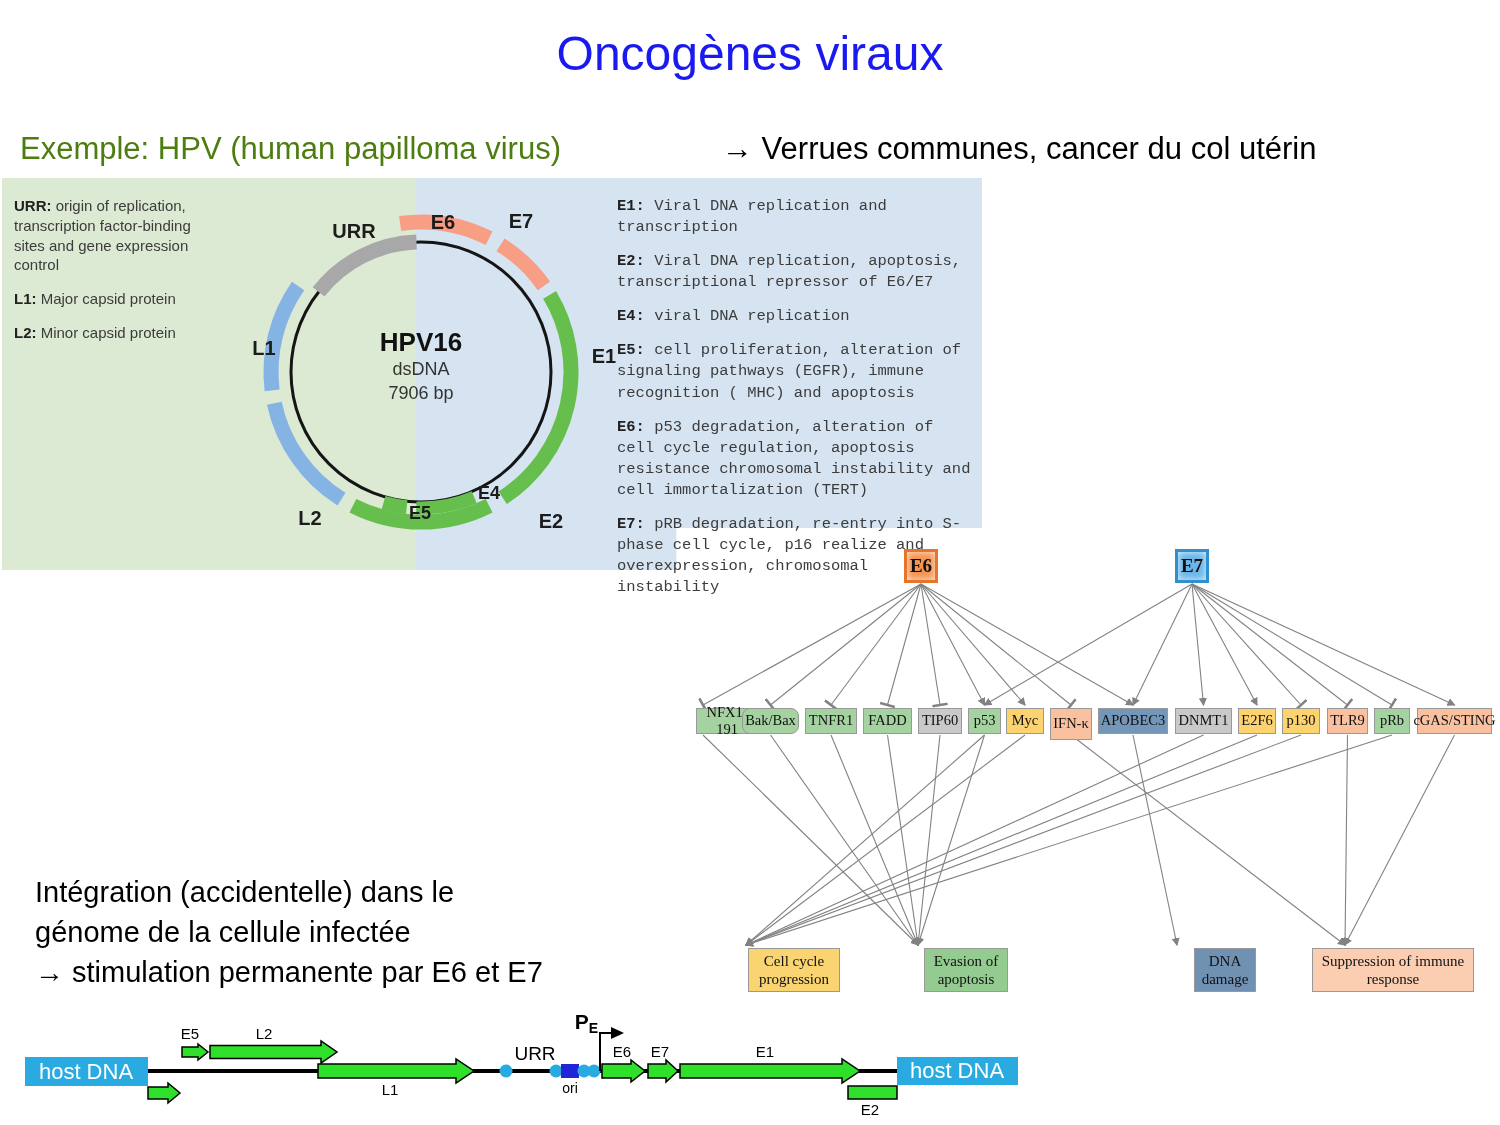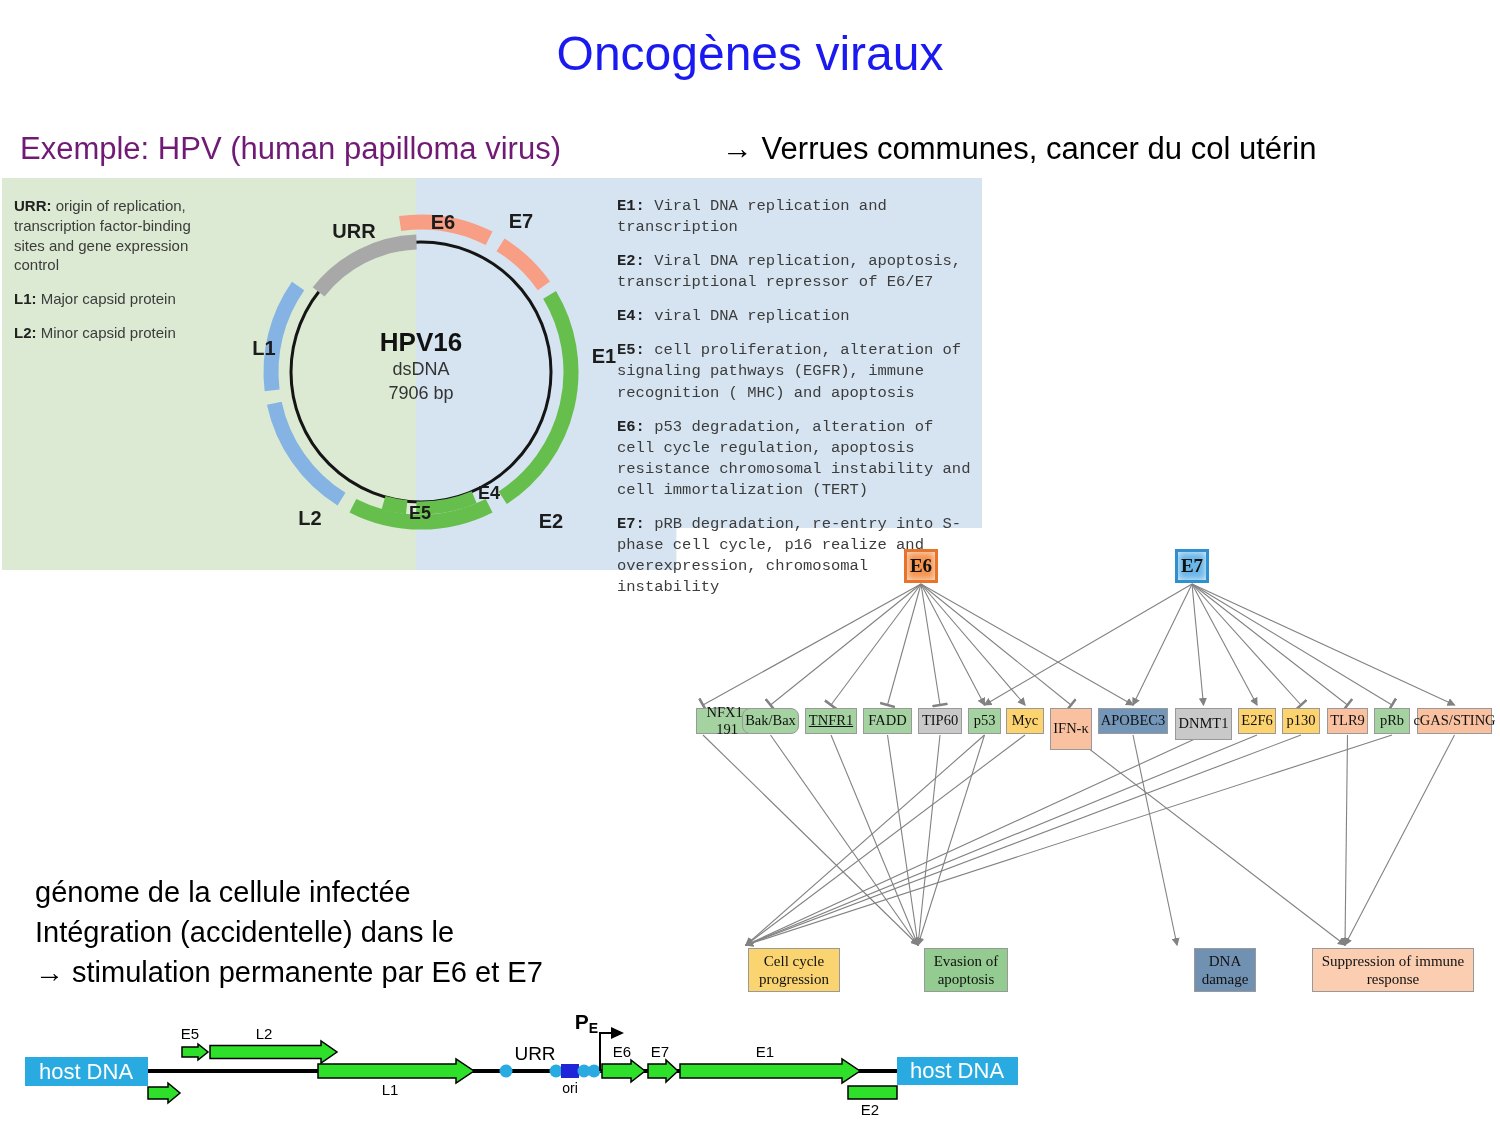--- a/index.html
+++ b/index.html
@@ -2,21 +2,21 @@
 <html><head>
 <meta charset="utf-8">
 <style>
   html,body{margin:0;padding:0;}
   body{width:1500px;height:1125px;position:relative;background:#fff;
        font-family:"Liberation Sans",sans-serif;overflow:hidden;color:#111;}
 
   
   .slide-title{position:absolute;left:0;top:26px;width:100%;text-align:center;
        font-size:48px;color:#1a1af0;letter-spacing:0px;}
-  .subtitle-example{position:absolute;left:20px;top:131px;font-size:31px;color:#701a75;}
+  .subtitle-example{position:absolute;left:20px;top:131px;font-size:31px;color:#4d7c0f;}
   .subtitle-consequence{position:absolute;left:722px;top:131px;font-size:31px;color:#000;}
 
   
   .genome-figure{position:absolute;left:2px;top:178px;width:980px;height:392px;}
   .panel-green{position:absolute;left:0;top:0;width:414px;height:392px;background:#dcead3;}
   .panel-blue{position:absolute;left:414px;top:0;width:566px;height:392px;background:#d6e4f2;
        clip-path:polygon(0 0,100% 0,100% 89.3%,46% 89.3%,46% 100%,0 100%);}
   .genome-svg{position:absolute;left:0;top:0;}
   .legend-left{position:absolute;left:12px;top:18px;width:208px;font-size:15px;
        line-height:1.32;color:#3c3c3c;}
@@ -146,42 +146,42 @@
     <line x1="1301" y1="735" x2="746" y2="945" class="edge" marker-end="url(#m-arrow)"></line>
     <line x1="1347.5" y1="735" x2="1345" y2="945" class="edge" marker-end="url(#m-arrow)"></line>
     <line x1="1392" y1="735" x2="746" y2="945" class="edge" marker-end="url(#m-arrow)"></line>
     <line x1="1454.5" y1="735" x2="1345" y2="945" class="edge" marker-end="url(#m-arrow)"></line>
   </svg>
 <div id="network-nodes">
     <div class="net-node net-top" style="left: 904px; top: 549px; width: 34px; height: 34px; background: rgb(245, 148, 78); border-color: rgb(232, 115, 43);">E6</div>
     <div class="net-node net-top" style="left: 1175px; top: 549px; width: 34px; height: 34px; background: rgb(106, 182, 232); border-color: rgb(48, 144, 207);">E7</div>
     <div class="net-node" style="left: 696px; top: 708px; width: 62px; height: 26px; background: rgb(165, 210, 161);">NFX1-191</div>
     <div class="net-node" style="left: 742px; top: 708px; width: 57px; height: 26px; background: rgb(165, 210, 161); border-radius: 8px;">Bak/Bax</div>
-    <div class="net-node" style="left: 805px; top: 708px; width: 52px; height: 26px; background: rgb(165, 210, 161); text-decoration: underline;">TNFR1</div>
+    <div class="net-node" style="left: 805px; top: 708px; width: 52px; height: 26px; background: rgb(165, 210, 161);">TNFR1</div>
     <div class="net-node" style="left: 863px; top: 708px; width: 49px; height: 26px; background: rgb(165, 210, 161);">FADD</div>
     <div class="net-node" style="left: 918px; top: 708px; width: 44px; height: 26px; background: rgb(201, 201, 201);">TIP60</div>
     <div class="net-node" style="left: 968px; top: 708px; width: 33px; height: 26px; background: rgb(165, 210, 161);">p53</div>
     <div class="net-node" style="left: 1006px; top: 708px; width: 38px; height: 26px; background: rgb(252, 211, 111);">Myc</div>
-    <div class="net-node" style="left: 1050px; top: 708px; width: 42px; height: 42px; background: rgb(249, 193, 159);">IFN-κ</div>
+    <div class="net-node" style="left: 1050px; top: 708px; width: 42px; height: 32px; background: rgb(249, 193, 159);">IFN-κ</div>
     <div class="net-node" style="left: 1098px; top: 708px; width: 70px; height: 26px; background: rgb(116, 150, 184);">APOBEC3</div>
-    <div class="net-node" style="left: 1175px; top: 708px; width: 57px; height: 32px; background: rgb(201, 201, 201);">DNMT1</div>
+    <div class="net-node" style="left: 1175px; top: 708px; width: 57px; height: 26px; background: rgb(201, 201, 201);">DNMT1</div>
     <div class="net-node" style="left: 1238px; top: 708px; width: 38px; height: 26px; background: rgb(252, 211, 111);">E2F6</div>
     <div class="net-node" style="left: 1282px; top: 708px; width: 38px; height: 26px; background: rgb(252, 211, 111);">p130</div>
     <div class="net-node" style="left: 1327px; top: 708px; width: 41px; height: 26px; background: rgb(249, 193, 159);">TLR9</div>
     <div class="net-node" style="left: 1374px; top: 708px; width: 36px; height: 26px; background: rgb(165, 210, 161);">pRb</div>
     <div class="net-node" style="left: 1417px; top: 708px; width: 75px; height: 26px; background: rgb(249, 193, 159);">cGAS/STING</div>
     <div class="net-node net-bottom" style="left: 700px; top: 948px; width: 92px; height: 44px; background: rgb(251, 212, 114);">Cell cycle progression</div>
     <div class="net-node net-bottom" style="left: 876px; top: 948px; width: 84px; height: 44px; background: rgb(147, 203, 144);">Evasion of apoptosis</div>
     <div class="net-node net-bottom" style="left: 1146px; top: 948px; width: 62px; height: 44px; background: rgb(113, 145, 179);">DNA damage</div>
     <div class="net-node net-bottom" style="left: 1264px; top: 948px; width: 162px; height: 44px; background: rgb(251, 205, 177);">Suppression of immune response</div>
   </div>
 
 <div class="integration">
+  <div>Intégration (accidentelle) dans le</div>
   <div>génome de la cellule infectée</div>
-  <div>Intégration (accidentelle) dans le</div>
   <div>→ stimulation permanente par E6 et E7</div>
 </div>
 
 <svg class="linear-map" width="1030" height="112" viewBox="0 0 1030 112">
 
   <line x1="148" y1="58" x2="897" y2="58" stroke="#000" stroke-width="4"></line>
 
   <rect x="25" y="44" width="123" height="29" fill="#29abe2"></rect>
   <text class="lm-host-text" x="86" y="66" text-anchor="middle">host DNA</text>
   <rect x="897" y="44" width="121" height="28" fill="#29abe2"></rect>

